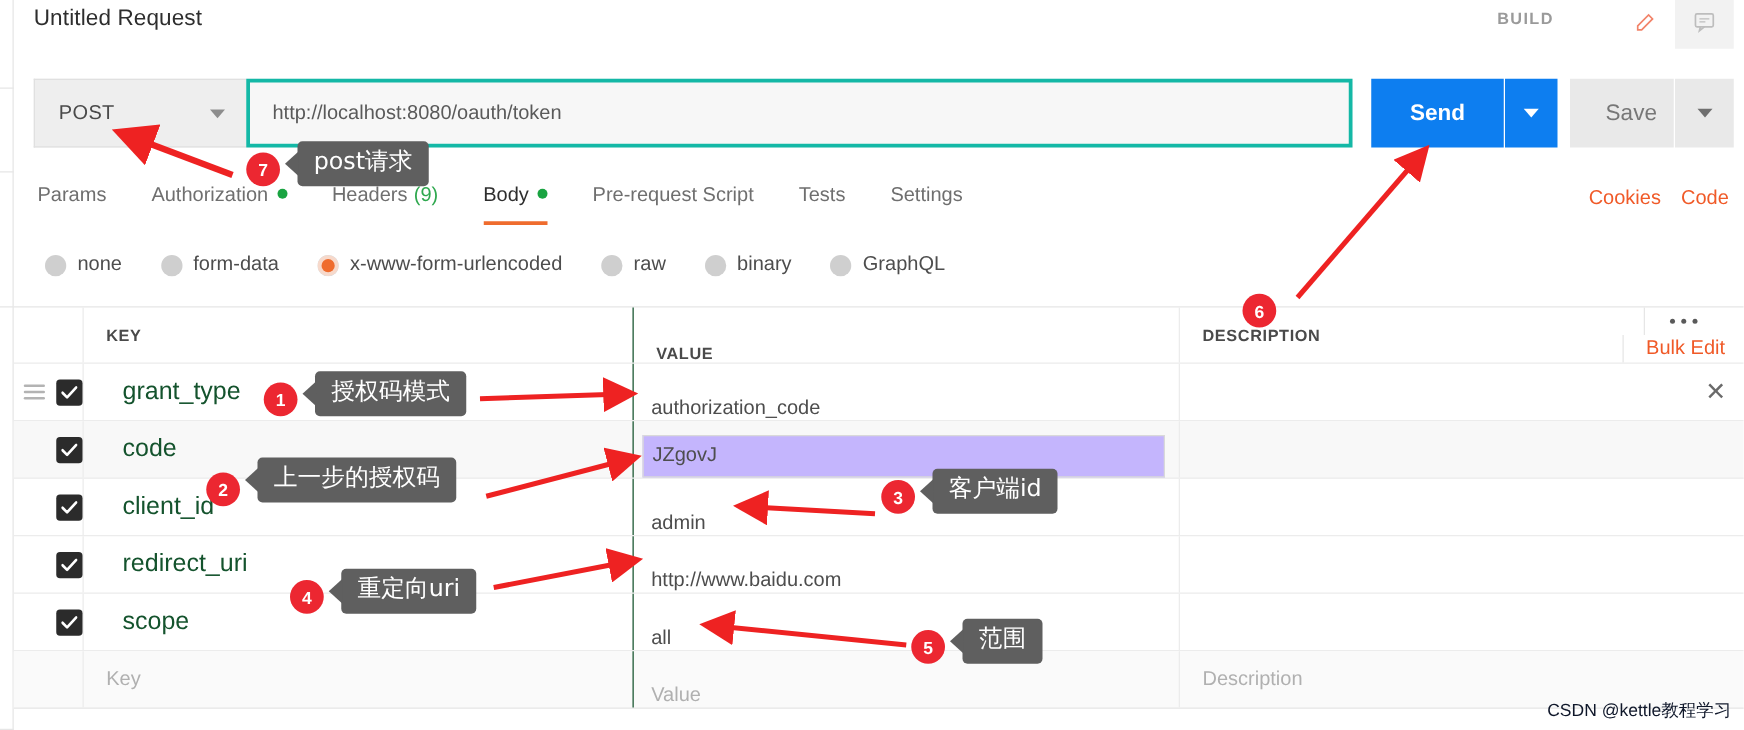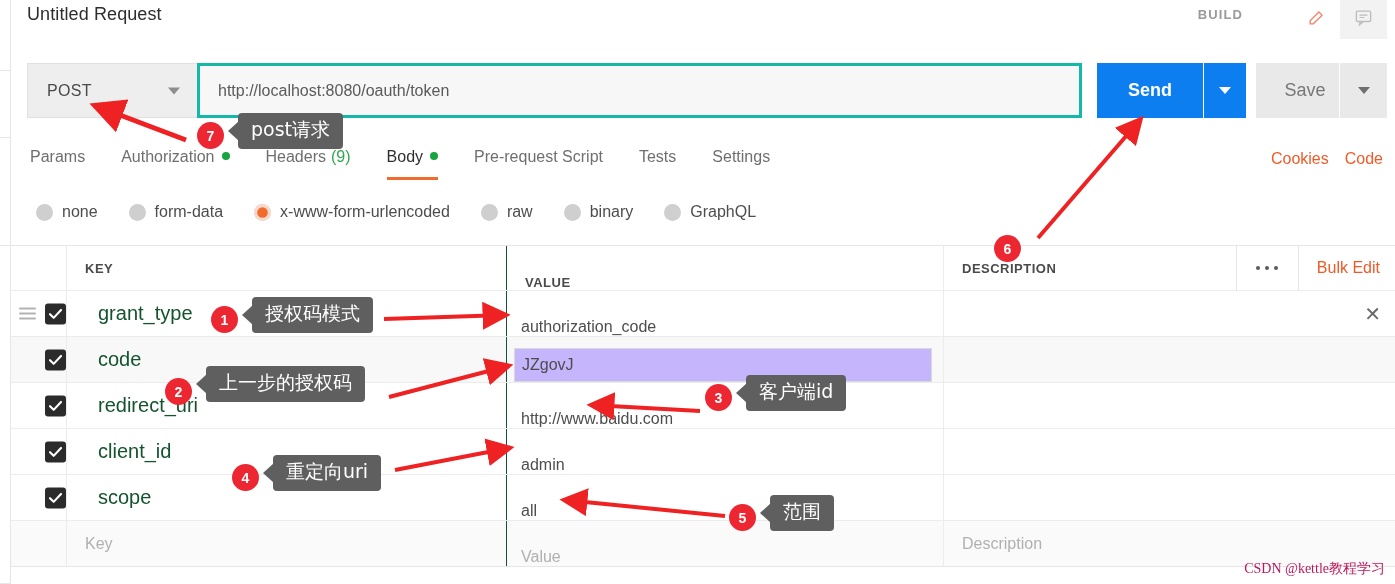--- a/index.html
+++ b/index.html
@@ -148,21 +148,21 @@
     width: 17px; height: 13px; cursor: grab;
   }
   .grip span { display: block; height: 2px; background: #b3b3b3; margin-bottom: 3px; border-radius: 1px; }
 
   .val-input {
     margin-left: 7px; width: 418px; height: 34px; background: #c4b5fd;
     border: 1px solid #d9d9d9; font-size: 16px; color: #4d4d4d;
     padding-left: 7px; font-family: inherit; outline: none;
   }
 
-  .hdr-tools { position: absolute; right: 0; top: 0; height: 100%; display: flex; align-items: center; }
+  .hdr-tools { position: absolute; right: 0; top: 0; height: 100%; display: flex; align-items: center; flex-direction: column; }
   .dots-btn {
     width: 62px; height: 45px; display: flex; align-items: center; justify-content: center;
     border-left: 1px solid #e6e6e6; cursor: pointer;
   }
   .dots-btn i { width: 4px; height: 4px; background: #5a5a5a; border-radius: 50%; margin: 0 2.5px; display: block; }
   .bulk-btn {
     height: 45px; display: flex; align-items: center; padding: 0 15px 0 18px;
     border-left: 1px solid #e6e6e6; color: #f05a28; font-size: 16px; cursor: pointer;
   }
   .row-x {
@@ -184,21 +184,21 @@
     white-space: nowrap; font-family: "DejaVu Sans", sans-serif; line-height: 1.05;
   }
   .callout::before {
     content: ""; position: absolute; left: -10px; top: 50%; transform: translateY(-50%);
     width: 0; height: 0; border-top: 10px solid transparent; border-bottom: 10px solid transparent;
     border-right: 11px solid #5f5f5f;
   }
 
   .watermark {
     position: absolute; right: 10px; bottom: 6px;
-    font-size: 14px; color: #be185d; font-family: Liberation Serif, serif;
+    font-size: 14px; color: #0f172a; font-family: Liberation Sans, sans-serif;
   }
 </style>
 </head>
 <body>
 
 <div id="app">
 
   <div class="left-rail">
     <div class="rail-line" style="top:70px"></div>
     <div class="rail-line" style="top:137px"></div>
@@ -359,41 +359,41 @@
 
     <div class="trow">
       <div class="c-check">
         <div class="cbox">
           <svg width="13" height="11" viewBox="0 0 14 12">
               <path d="M1 6.2L5 10.2L13 1.6" stroke="#fff" stroke-width="2.3" fill="none" stroke-linecap="round" stroke-linejoin="round"></path>
             </svg>
         </div>
       </div>
       <div class="c-key">
-          <span class="cellkey">redirect_uri</span>
-        </div>
-      <div class="c-val">
-          <span class="cellval">http://www.baidu.com</span>
+          <span class="cellkey">client_id</span>
+        </div>
+      <div class="c-val">
+          <span class="cellval">admin</span>
         </div>
       <div class="c-desc"></div>
     </div>
 
     <div class="trow">
       <div class="c-check">
         <div class="cbox">
           <svg width="13" height="11" viewBox="0 0 14 12">
               <path d="M1 6.2L5 10.2L13 1.6" stroke="#fff" stroke-width="2.3" fill="none" stroke-linecap="round" stroke-linejoin="round"></path>
             </svg>
         </div>
       </div>
       <div class="c-key">
-          <span class="cellkey">client_id</span>
-        </div>
-      <div class="c-val">
-          <span class="cellval">admin</span>
+          <span class="cellkey">redirect_uri</span>
+        </div>
+      <div class="c-val">
+          <span class="cellval">http://www.baidu.com</span>
         </div>
       <div class="c-desc"></div>
     </div>
 
     <div class="trow">
       <div class="c-check">
         <div class="cbox">
           <svg width="13" height="11" viewBox="0 0 14 12">
               <path d="M1 6.2L5 10.2L13 1.6" stroke="#fff" stroke-width="2.3" fill="none" stroke-linecap="round" stroke-linejoin="round"></path>
             </svg>

